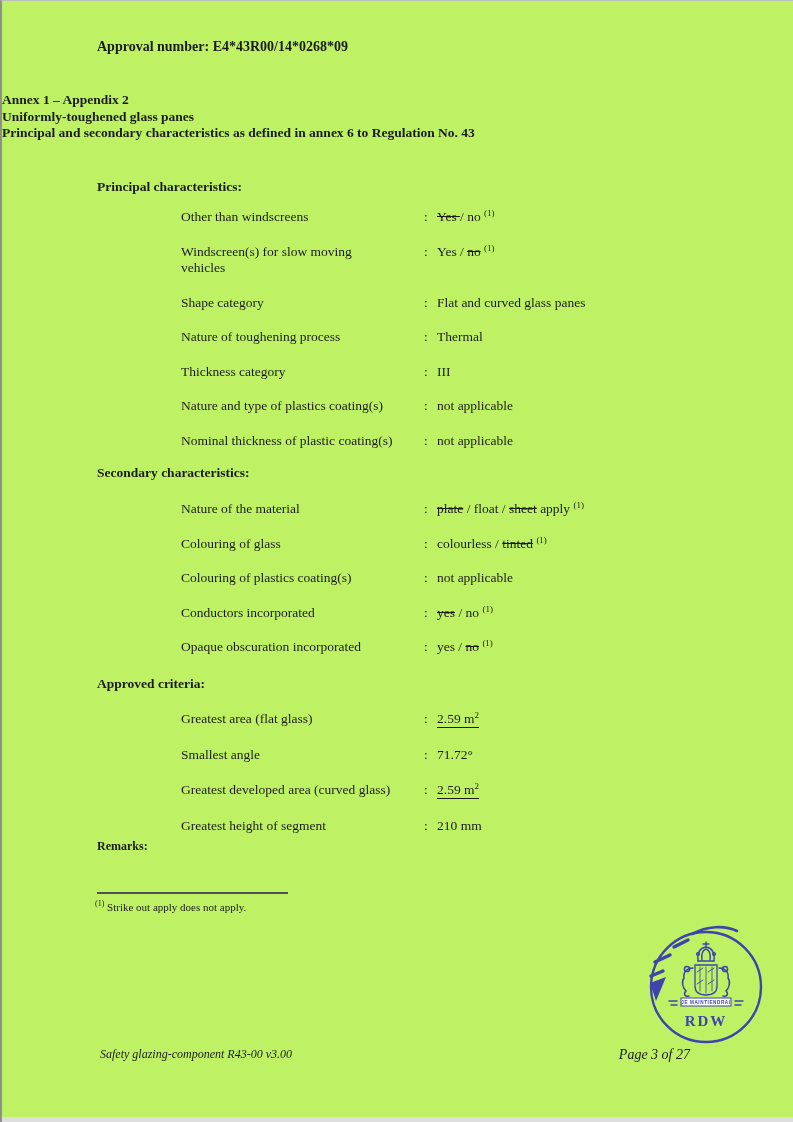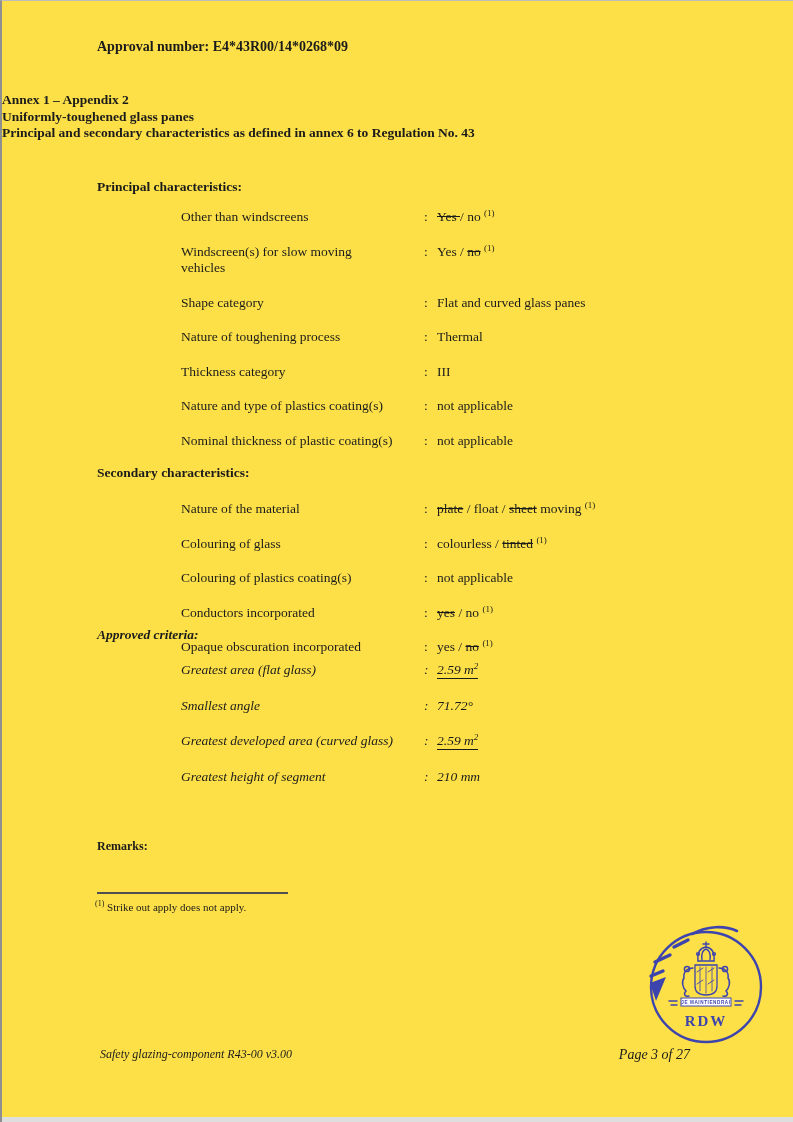--- a/index.html
+++ b/index.html
@@ -1,32 +1,32 @@
 <!DOCTYPE html>
 <html><head>
 <meta charset="utf-8">
 <style>
   html,body{margin:0;padding:0;background:#ffffff;}
   .page{
     position:relative;
     width:793px;height:1122px;
-    background:#fde047;
+    background:#bef264;
     overflow:hidden;
     font-family:"Liberation Serif","DejaVu Serif",serif;
     color:#1b1b1b;
     border-left:2px solid #8f8f8f;
     border-top:1px solid #bdbdbd;
     box-sizing:border-box;
   }
   .page::after{content:"";position:absolute;left:0;right:0;bottom:0;height:5px;background:#dedede;}
   .approval{position:absolute;left:95px;top:38px;font-weight:bold;font-size:14px;}
   .titleblock{position:absolute;left:0;top:91px;width:100%;text-align:left;font-weight:bold;font-size:13.5px;line-height:16.5px;}
   .section{position:absolute;left:95px;width:620px;}
   .sec-h{font-weight:bold;font-size:13.5px;line-height:16px;margin:0 0 14px 0;}
-  .sec1{top:178px;} .sec2{top:464px;} .sec2 .sec-h{margin-bottom:20px;} .sec3{top:626px;font-style:italic;} .sec3 .sec-h{margin-bottom:19px;}
+  .sec1{top:178px;} .sec2{top:464px;} .sec2 .sec-h{margin-bottom:20px;} .sec3{top:675px;} .sec3 .sec-h{margin-bottom:19px;}
   .row{display:flex;margin:0 0 18px 56px;font-size:13.5px;line-height:16.5px;}
   .sec3 .row{margin-bottom:19px;}
   .lbl{flex:0 0 243px;width:243px;white-space:pre-line;margin-left:28px;}
   .val{flex:1;}
   .colon{display:inline-block;width:13px;}
   .strike{text-decoration:line-through;}
   .sup{font-size:9px;vertical-align:super;line-height:0;}
   .ugroup{border-bottom:1.4px solid #1b1b1b;padding-bottom:1px;}
   .remarks{position:absolute;left:95px;top:838px;font-weight:bold;font-size:12px;}
   .fnrule{position:absolute;left:95px;top:891px;width:191px;border-top:2px solid #4f4f4f;}
@@ -82,21 +82,21 @@
           <div class="val"><span class="colon">:</span><span>not applicable</span></div>
         </div>
       </div>
   </div>
 
   <div class="section sec2">
     <div class="sec-h">Secondary characteristics:</div>
     <div class="rows">
         <div class="row">
           <div class="lbl">Nature of the material</div>
-          <div class="val"><span class="colon">:</span><span class="strike">plate</span><span> / float / </span><span class="strike">sheet</span><span> moving </span><span class="sup">(1)</span></div>
+          <div class="val"><span class="colon">:</span><span class="strike">plate</span><span> / float / </span><span class="strike">sheet</span><span> apply </span><span class="sup">(1)</span></div>
         </div>
         <div class="row">
           <div class="lbl">Colouring of glass</div>
           <div class="val"><span class="colon">:</span><span>colourless / </span><span class="strike">tinted</span><span> </span><span class="sup">(1)</span></div>
         </div>
         <div class="row">
           <div class="lbl">Colouring of plastics coating(s)</div>
           <div class="val"><span class="colon">:</span><span>not applicable</span></div>
         </div>
         <div class="row">

